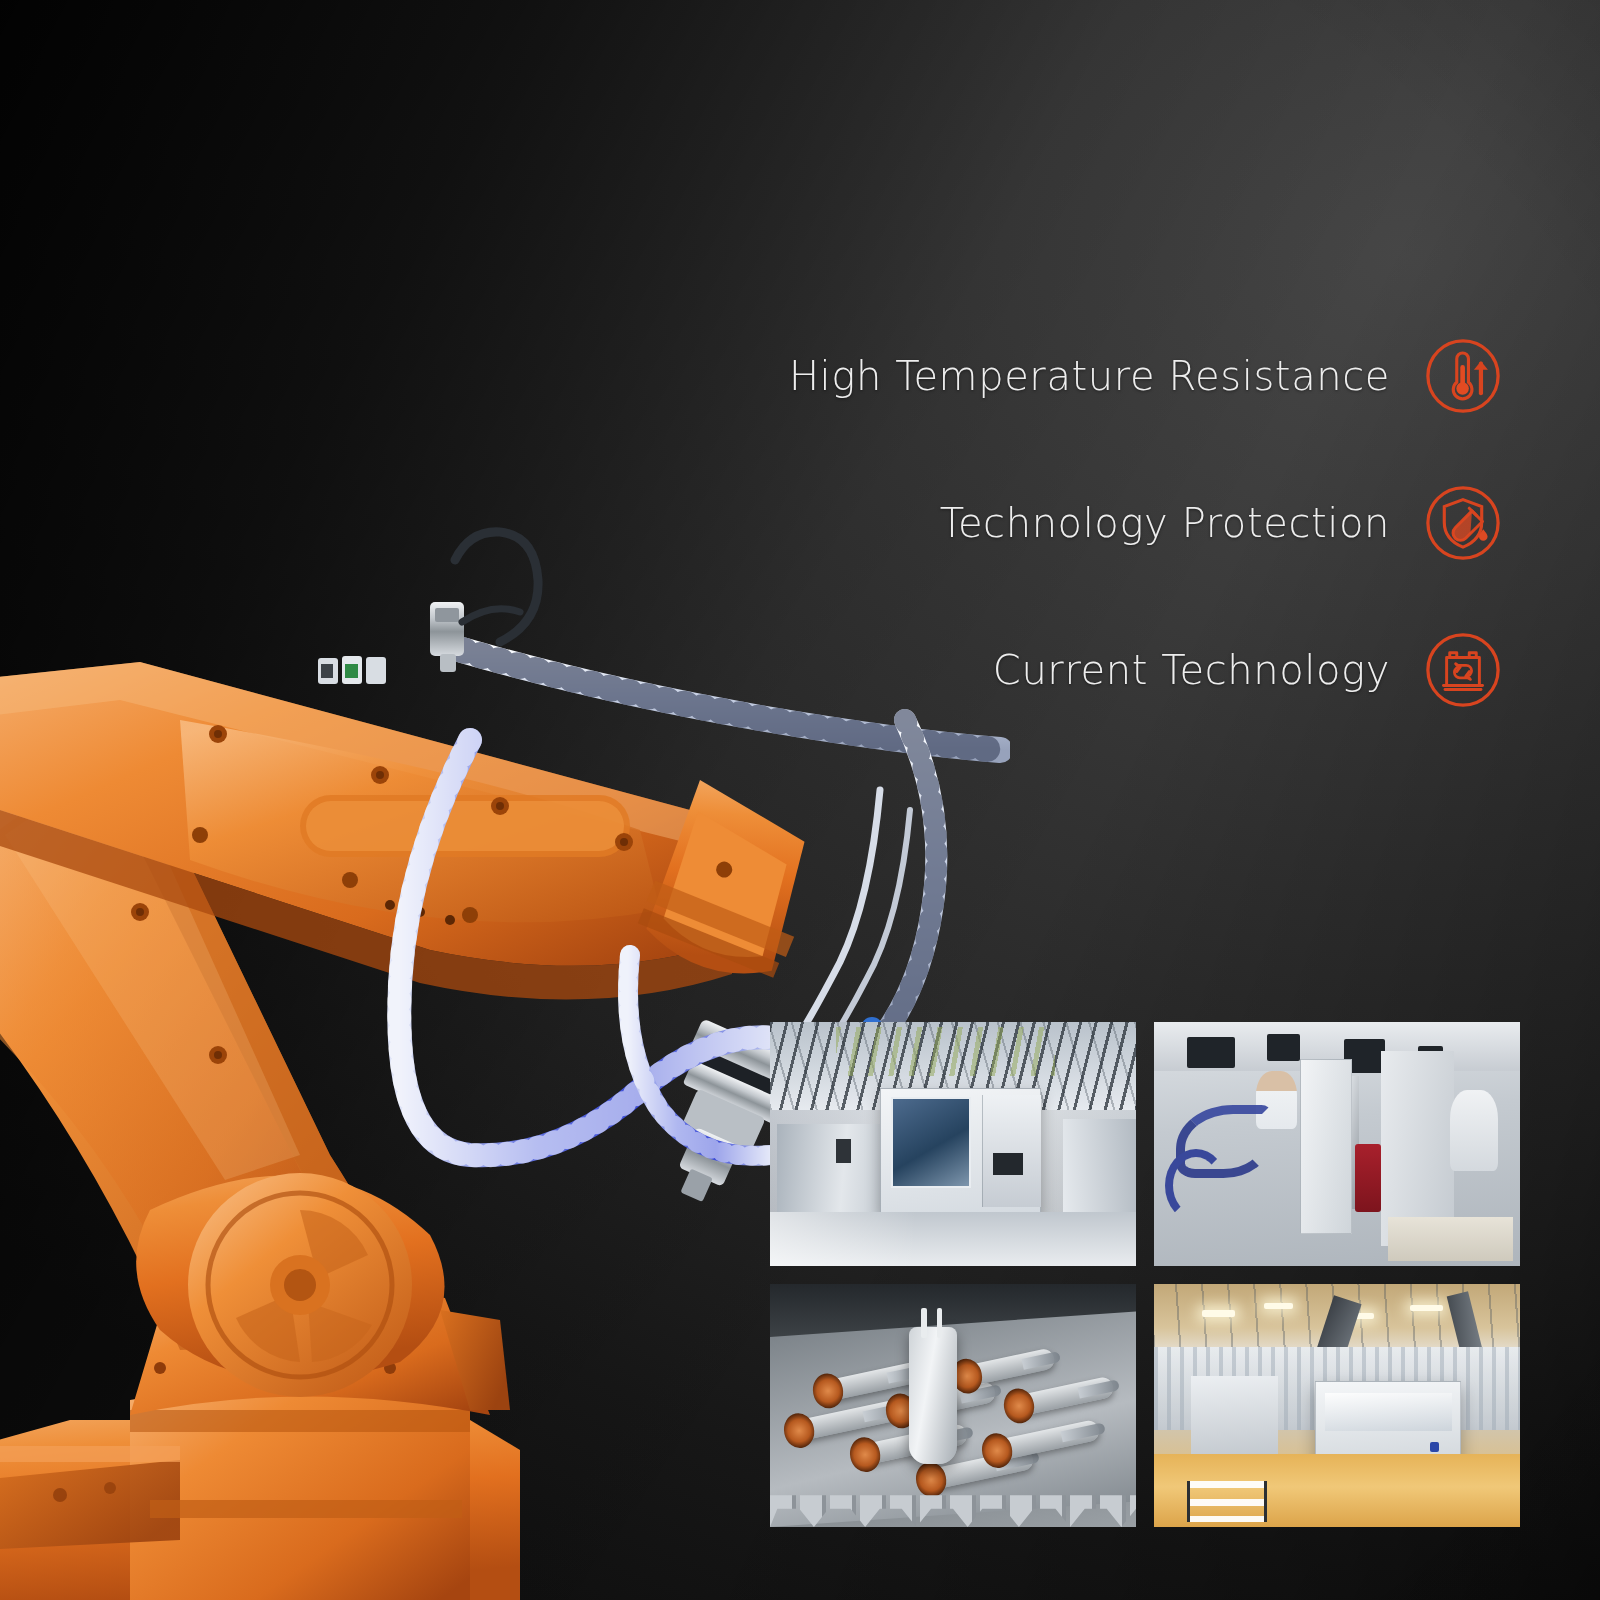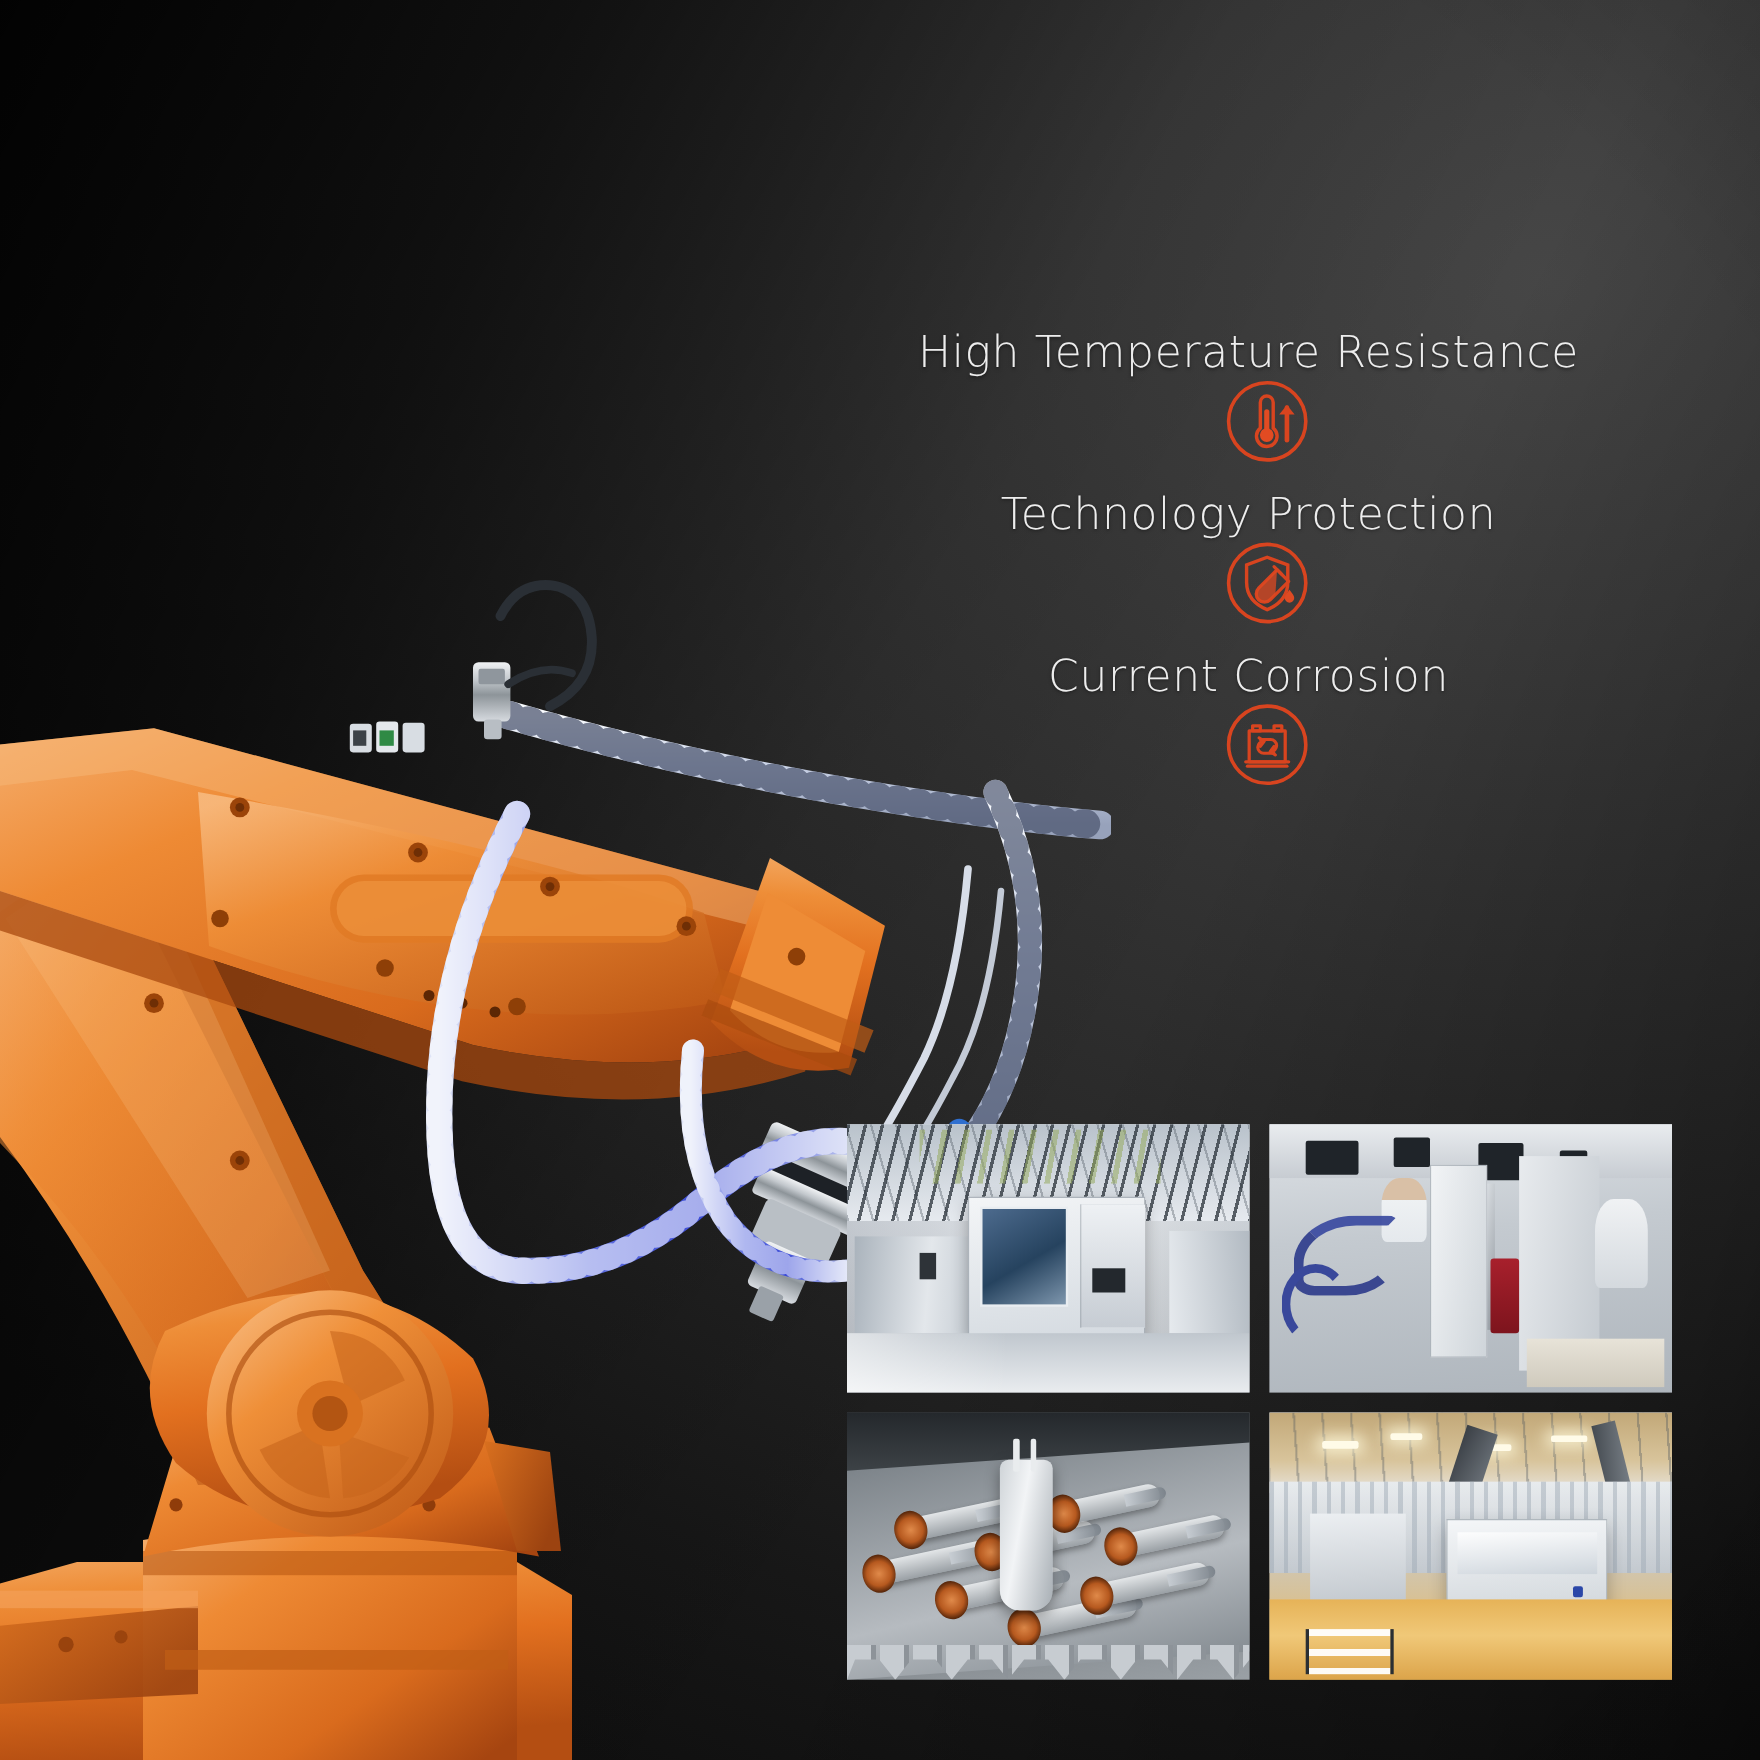--- a/index.html
+++ b/index.html
@@ -71,21 +71,20 @@
     position:absolute;
     right:98px; top:330px;
     width:700px;
   }
   .feature-row {
     display:flex;
     align-items:center;
     justify-content:flex-end;
     height:92px;
     margin-bottom:55px;
-    flex-direction:column;
   }
   .feature-row:last-child { margin-bottom:0; }
   .feature-label {
     font-family:"DejaVu Sans","Liberation Sans", sans-serif;
     font-weight:300;
     font-size:40px;
     letter-spacing:0.6px;
     color:#ededed;
     white-space:nowrap;
     margin-right:34px;
@@ -537,21 +536,21 @@
           <path d="M58 31l9 9"></path>
           <path d="M61.5 34.5L40 56a9.5 9.5 0 0 0 13.5 13.5L75 48z"></path>
         </g>
         <path d="M61.5 34.5L40 56a9.5 9.5 0 0 0 13.5 13.5l6-6z" fill="#DD4A23" opacity="0.75"></path>
         <path d="M76 58c3.5 4.6 5.5 7.2 5.5 9.4a5.5 5.5 0 1 1-11 0c0-2.2 2-4.8 5.5-9.4z" fill="#DD4A23"></path>
       </svg>
     </div>
 
 
     <div class="feature-row">
-      <span class="feature-label">Current Corrosion</span>
+      <span class="feature-label">Current Technology</span>
       <svg class="feature-icon" viewBox="0 0 100 100">
         <circle cx="50" cy="50" r="45" fill="none" stroke="#D8441F" stroke-width="4.2"></circle>
         <g fill="none" stroke="#D8441F" stroke-width="3.8" stroke-linejoin="round" stroke-linecap="round">
           <path d="M29 34h42v36H29z"></path>
           <path d="M33 28h9v6h-9z"></path>
           <path d="M58 28h9v6h-9z"></path>
           <path d="M25 70h50"></path>
           <path d="M27 75h46"></path>
         </g>
         <g fill="none" stroke="#D8441F" stroke-width="3.6" stroke-linecap="round" stroke-linejoin="round">

